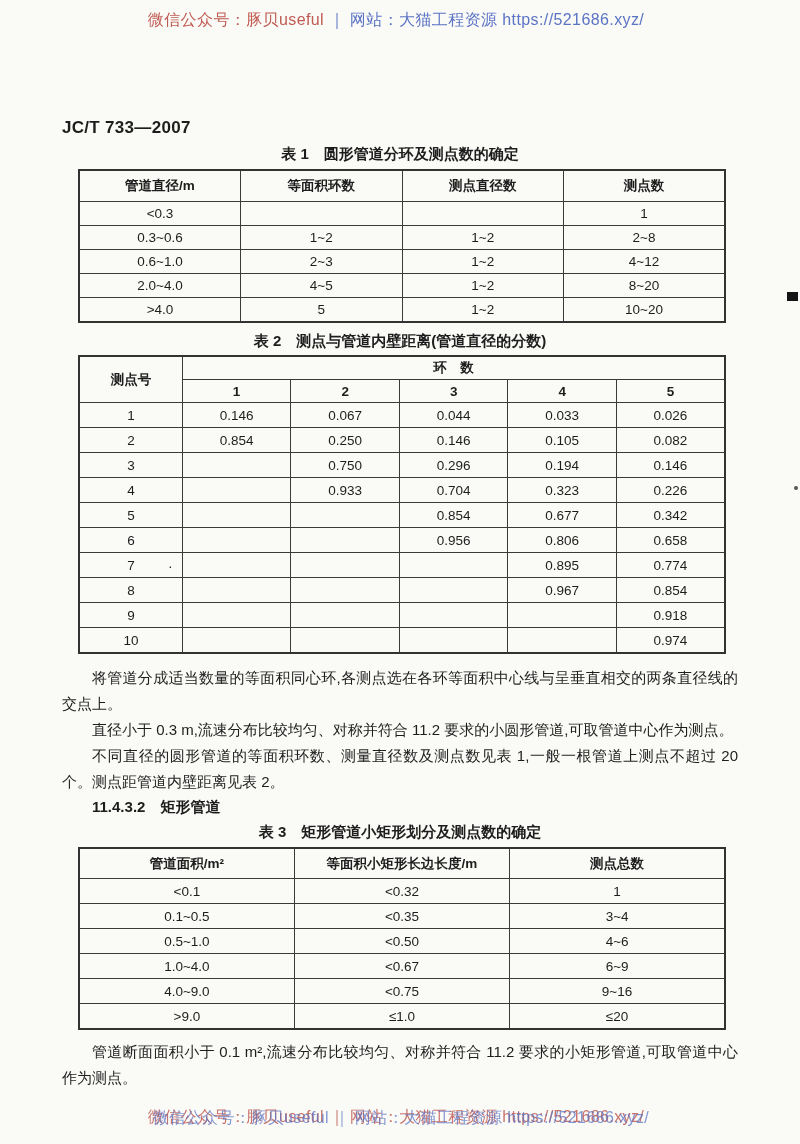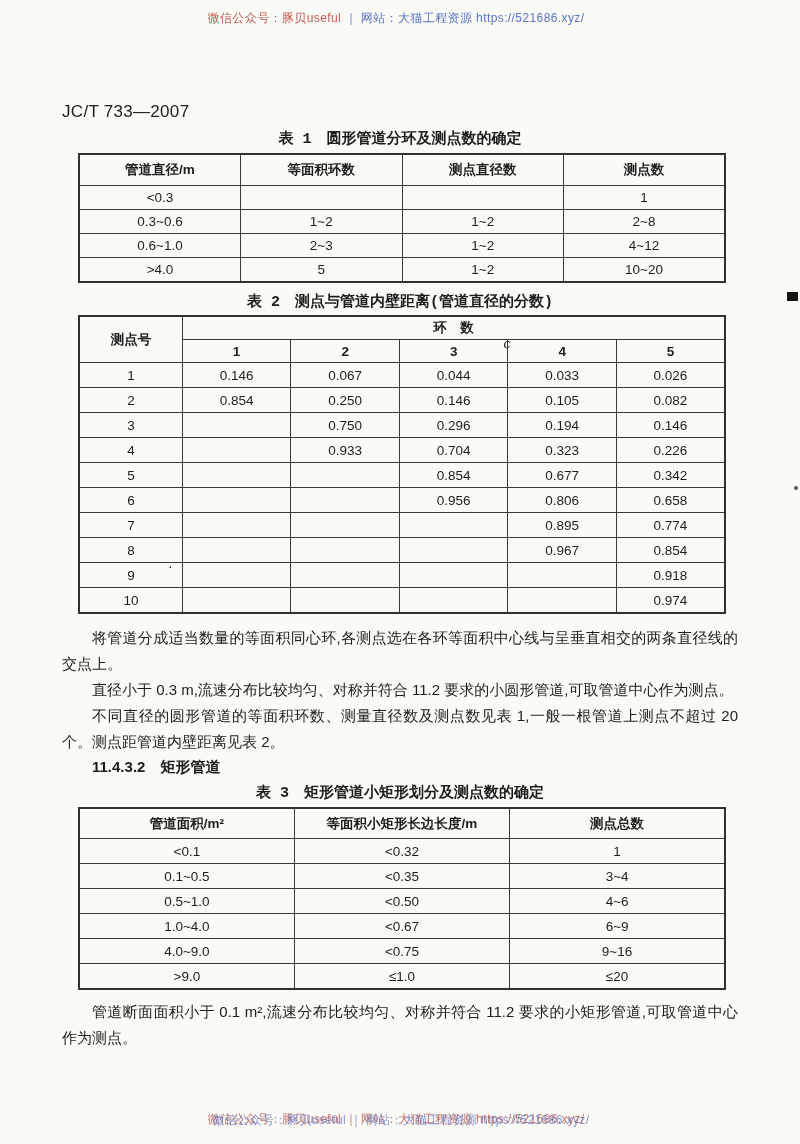--- a/index.html
+++ b/index.html
@@ -7,32 +7,32 @@
     width:800px; height:1144px;
     background:#fafaf7;
     font-family:"Liberation Sans","DejaVu Sans",sans-serif;
     color:#1d1d1d;
     position:relative;
     overflow:hidden;
   }
   .content { padding:0 62px; position:relative; }
 
   
-  .wm { position:absolute; left:0; right:8px; text-align:center; font-size:12px; letter-spacing:.4px; }
+  .wm { position:absolute; left:0; right:8px; text-align:center; font-size:16px; letter-spacing:.4px; }
   .wm-top { top:10px; }
   .wm-bottom { bottom:16px; }
   .wm-red { color:#c05b52; }
   .wm-blue { color:#5b74c4; }
   .wm-stack { position:relative; display:inline-block; }
   .wm-stack .red-layer { color:rgba(192,91,82,.85); }
   .wm-stack .blue-layer { position:absolute; left:5px; top:1px; white-space:nowrap; color:rgba(91,116,196,.75); }
 
-  .doc-code { padding-top:102px; font-size:17px; font-weight:normal; letter-spacing:.3px; }
-
-  .tbl-title { text-align:center; font-weight:bold; font-size:15px;font-family:Liberation Mono, monospace; }
+  .doc-code { padding-top:102px; font-size:17px; font-weight:bold; letter-spacing:.3px;margin-top:16px; }
+
+  .tbl-title { text-align:center; font-weight:bold; font-size:15px; }
   .title-1 { margin-top:7px; }
   .title-2 { margin-top:9px; }
   .title-3 { margin-top:4px; }
 
   table { border-collapse:collapse; width:648px; margin-left:16px; table-layout:fixed;
           border:2px solid #323232; background:transparent; }
   th,td { border:1px solid #3a3a3a; text-align:center; font-size:13.5px; padding:0 2px;
           overflow:hidden; white-space:nowrap; }
   th { font-weight:bold; }
   .t1 { margin-top:5px; }
@@ -93,20 +93,26 @@
           <td>1~2</td>
           <td>2~8</td>
         </tr>
         <tr>
           <td>0.6~1.0</td>
           <td>2~3</td>
           <td>1~2</td>
           <td>4~12</td>
         </tr>
         <tr>
+          <td>2.0~4.0</td>
+          <td>4~5</td>
+          <td>1~2</td>
+          <td>8~20</td>
+        </tr>
+        <tr>
           <td>&gt;4.0</td>
           <td>5</td>
           <td>1~2</td>
           <td>10~20</td>
         </tr>
       </tbody>
   </table>
 
   <div class="tbl-title title-2">表 2　测点与管道内壁距离(管道直径的分数)</div>
   <table class="t2">

